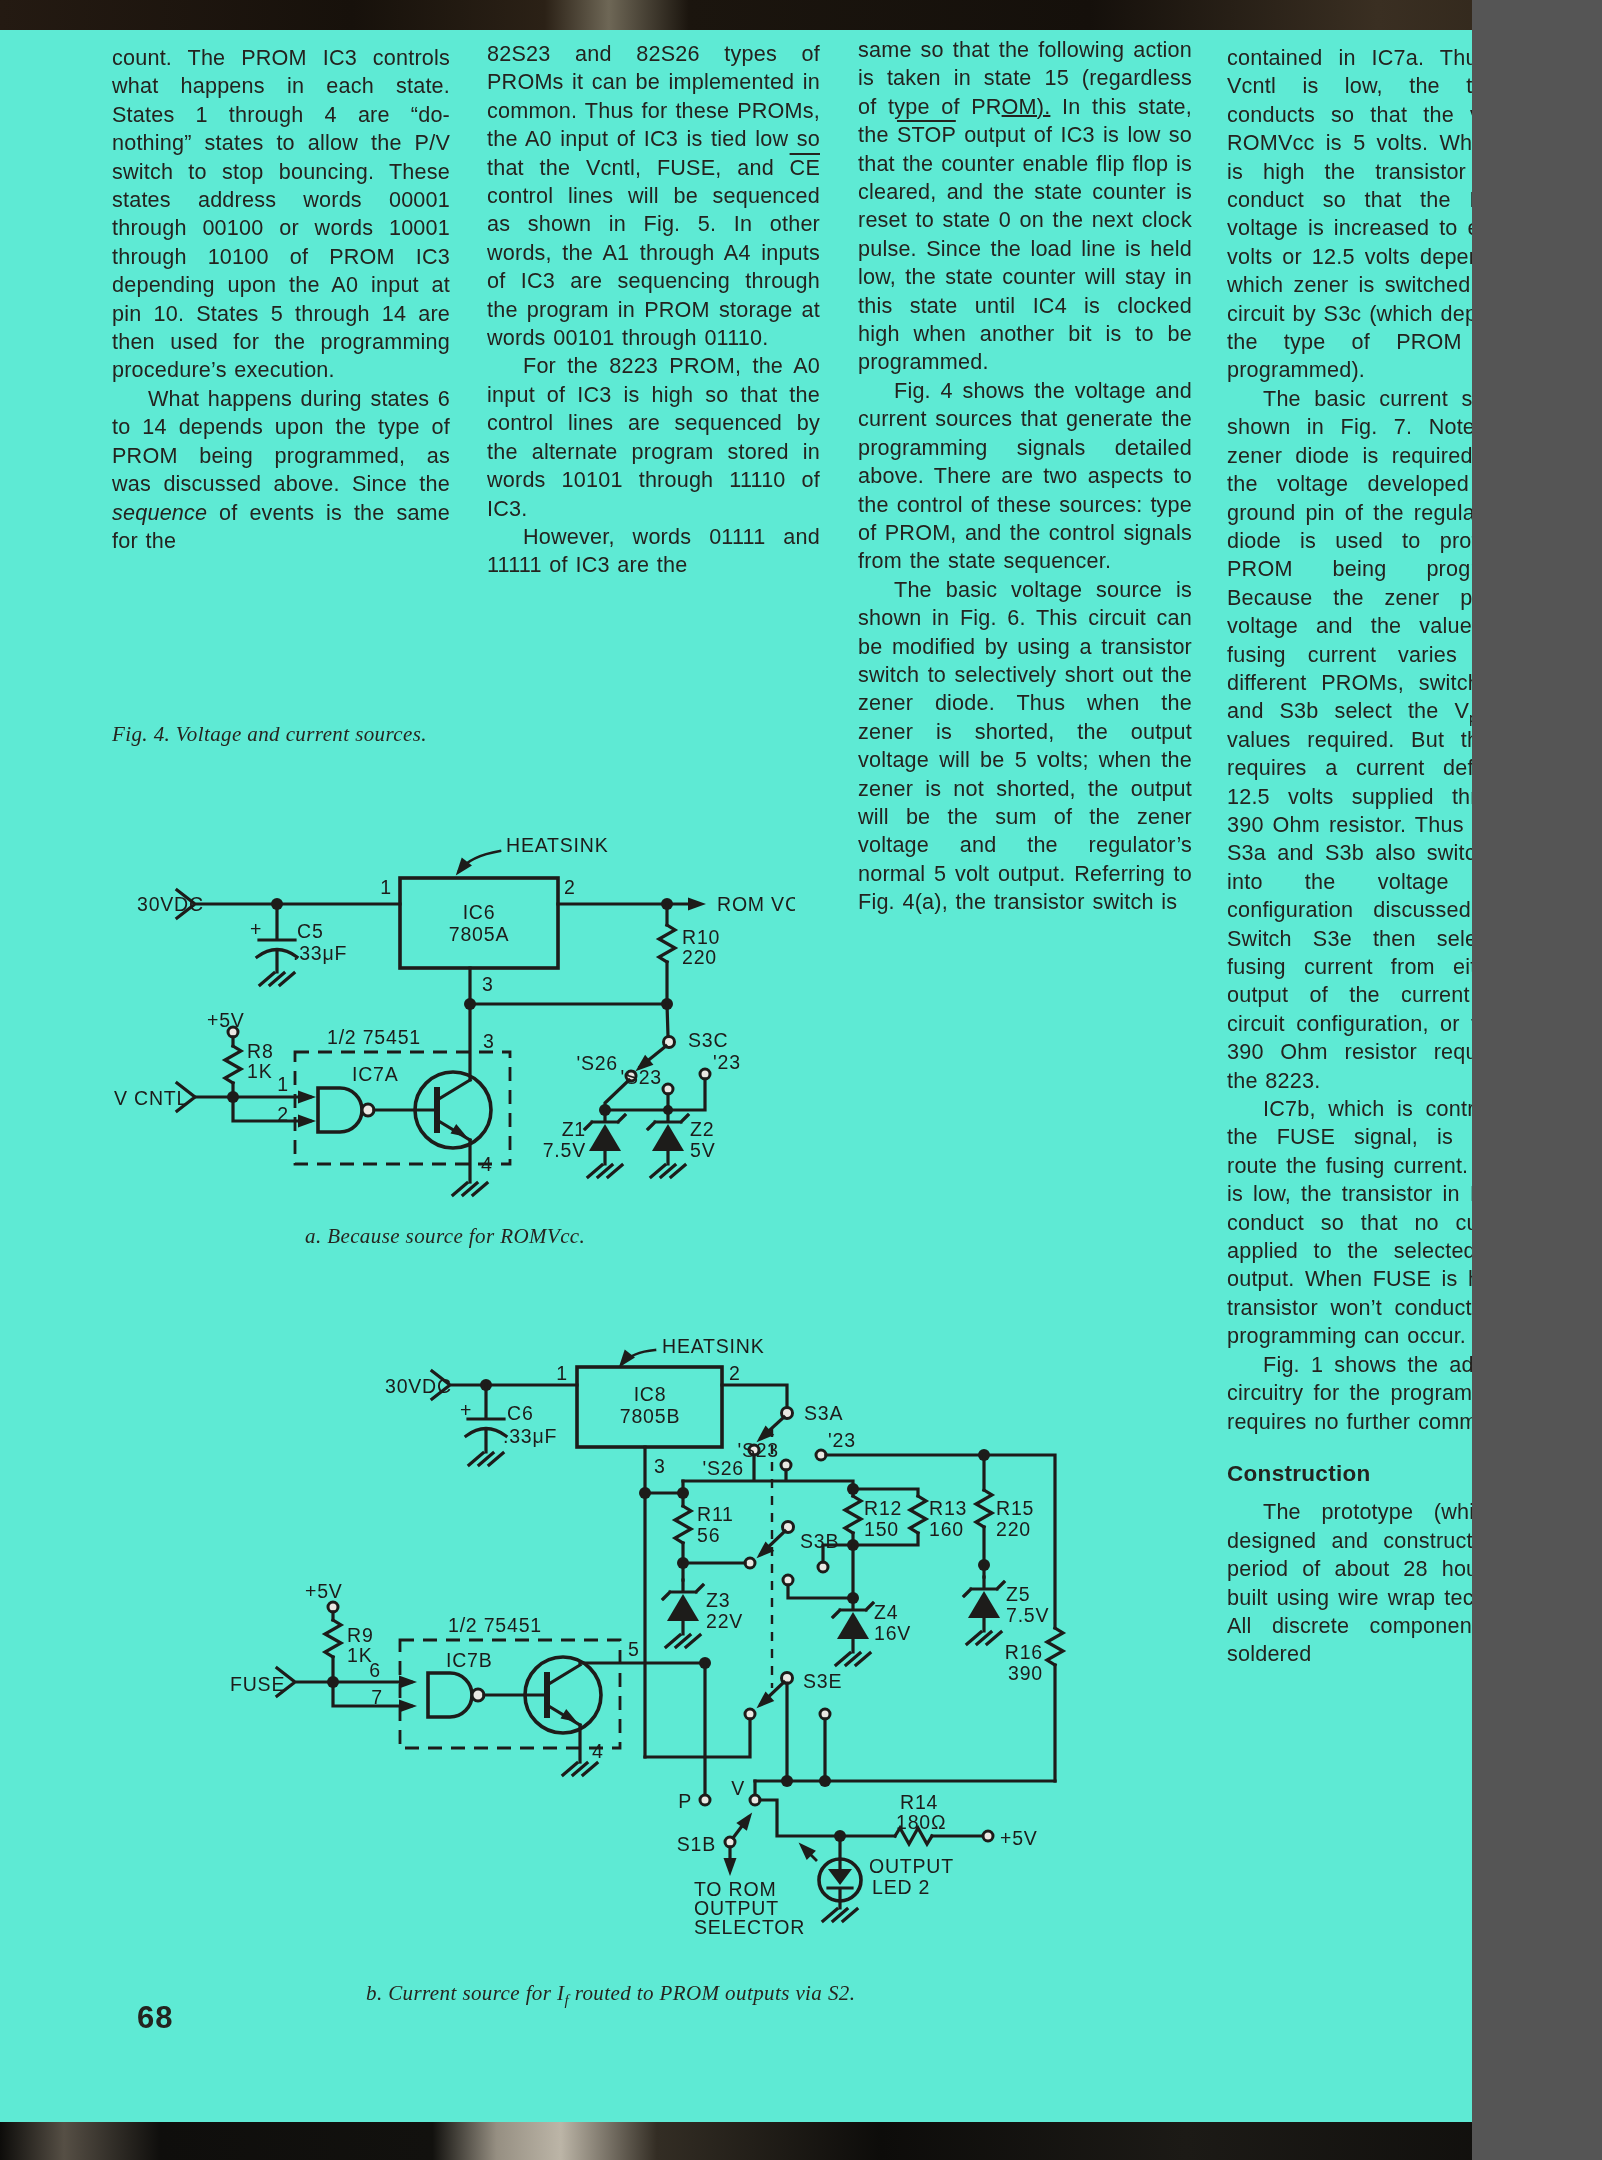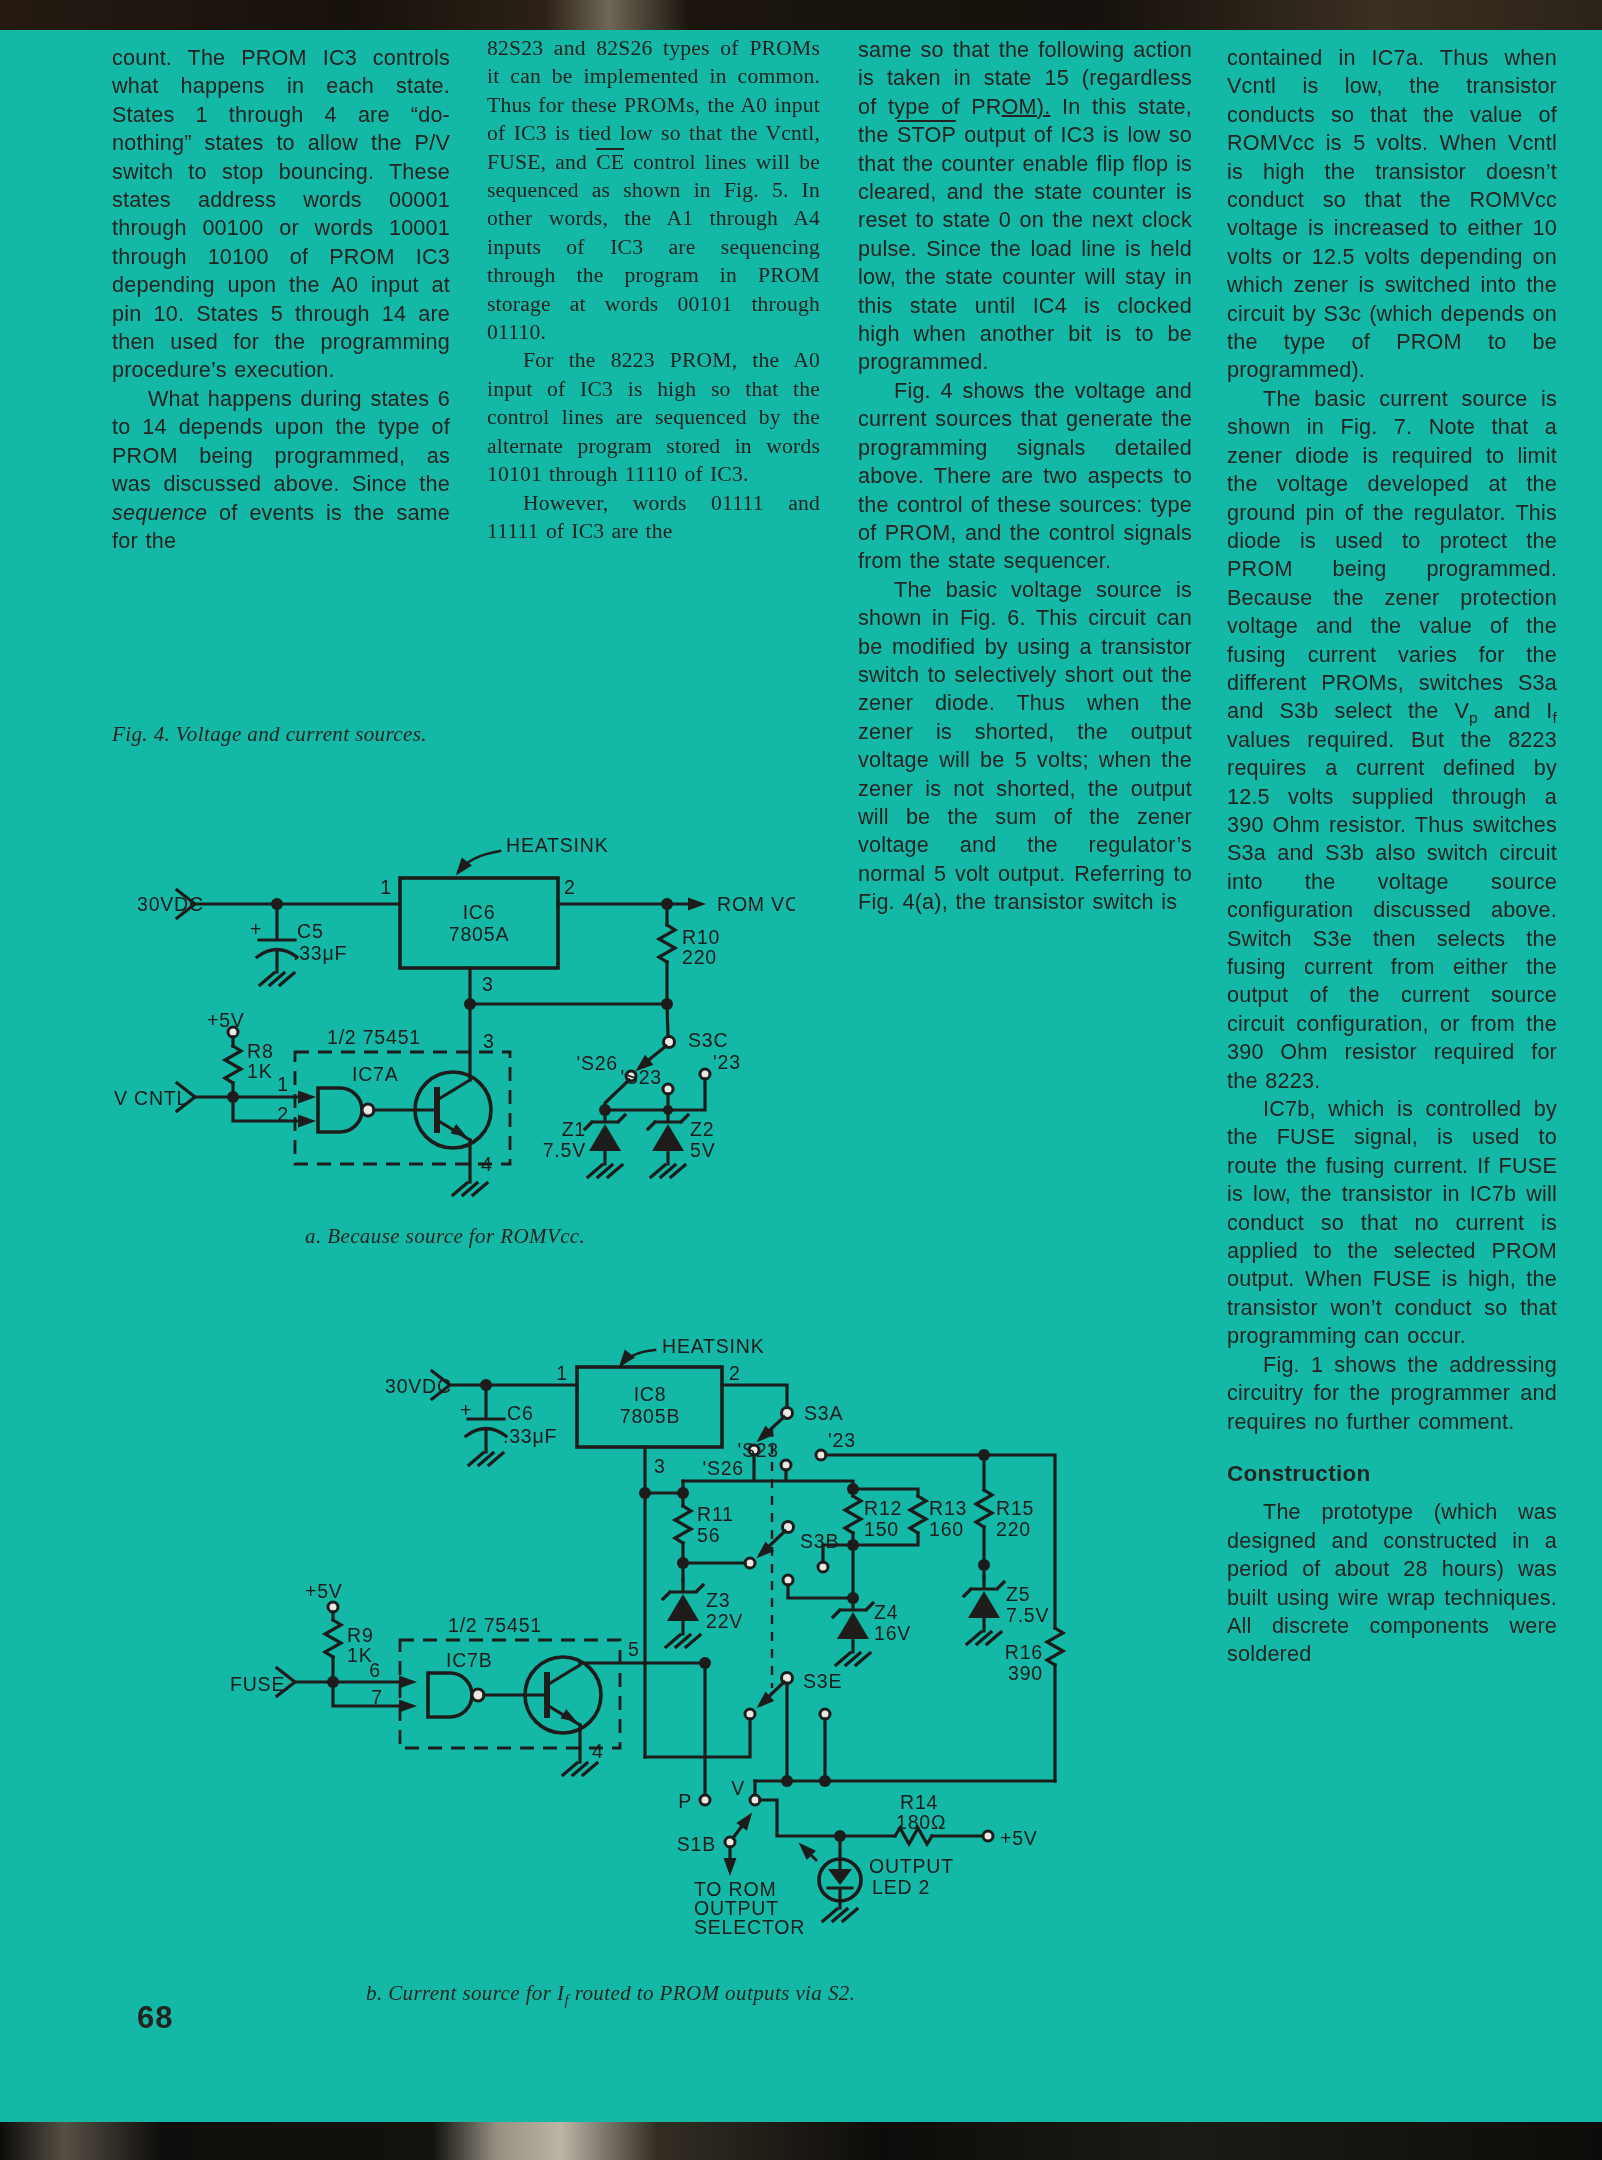--- a/index.html
+++ b/index.html
@@ -1,29 +1,29 @@
 <!DOCTYPE html>
 <html><head>
 <meta charset="utf-8">
 <style>
   html,body{margin:0;padding:0;background:#555;}
-  .page{position:relative;width:1602px;height:2160px;background:#14b8a6;overflow:hidden;
+  .page{position:relative;width:1472px;height:2160px;background:#5eead4;overflow:hidden;
         font-family:"Liberation Sans",sans-serif;color:#24231f;}
   .edge{position:absolute;left:0;width:1602px;}
   .edge.top{top:0;height:30px;
     background:linear-gradient(90deg,#241a12 0%,#17110b 22%,#2b2116 34%,#6e6756 38%,#1b150e 43%,#15100b 68%,#3a2f22 86%,#2c2318 100%);}
   .edge.bottom{top:2122px;height:38px;
     background:linear-gradient(90deg,#0d0c0a 0%,#564f45 4%,#0f0e0c 10%,#12110e 27%,#968f82 31%,#bcb5a7 35%,#332d24 41%,#0d0c0a 55%,#1c1a16 74%,#0d0c0a 100%);}
   .col{position:absolute;text-align:justify;font-size:21.6px;line-height:28.4px;
        letter-spacing:.2px;word-spacing:1.5px;hyphens:none;}
   .col p{margin:0;}
   .col p.ind{text-indent:36px;}
   .col h3{margin:24px 0 10px 0;font-size:22.5px;font-weight:bold;letter-spacing:.3px;}
   #col1{left:112px;top:44px;width:338px;}
-  #col2{left:487px;top:34px;width:333px;font-family:Liberation Serif, serif;}
+  #col2{left:487px;top:40px;width:333px;}
   #col3{left:858px;top:36px;width:334px;}
   #col4{left:1227px;top:44px;width:330px;}
   .sg-i{font-style:italic;}
   .sg-ov{text-decoration:overline;text-decoration-thickness:2px;}
   .sg-un{text-decoration:underline;text-decoration-thickness:2px;}
   .sg-sub{vertical-align:sub;font-size:.72em;line-height:0;}
   .caption{position:absolute;font-family:"Liberation Serif",serif;font-style:italic;
            font-size:21px;letter-spacing:.4px;color:#26251f;}
   #figcap{left:112px;top:722px;width:480px;}
   #capA{left:305px;top:1224px;width:460px;}

